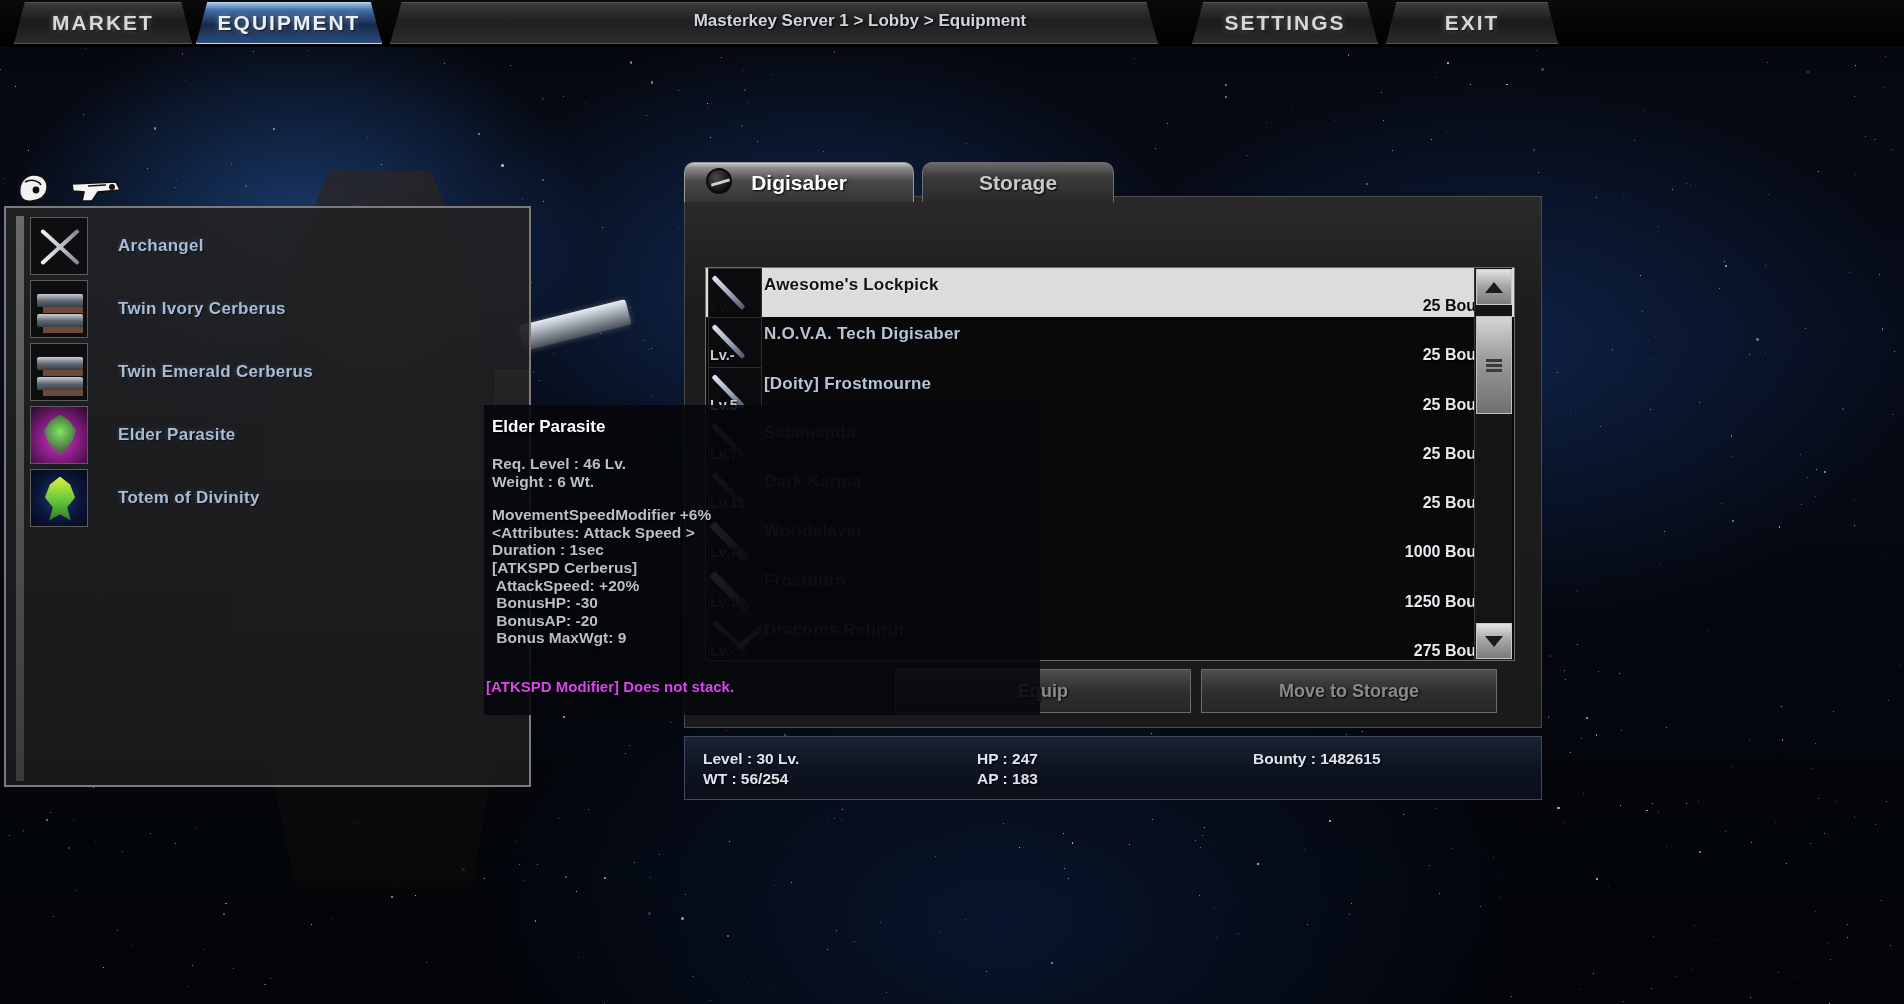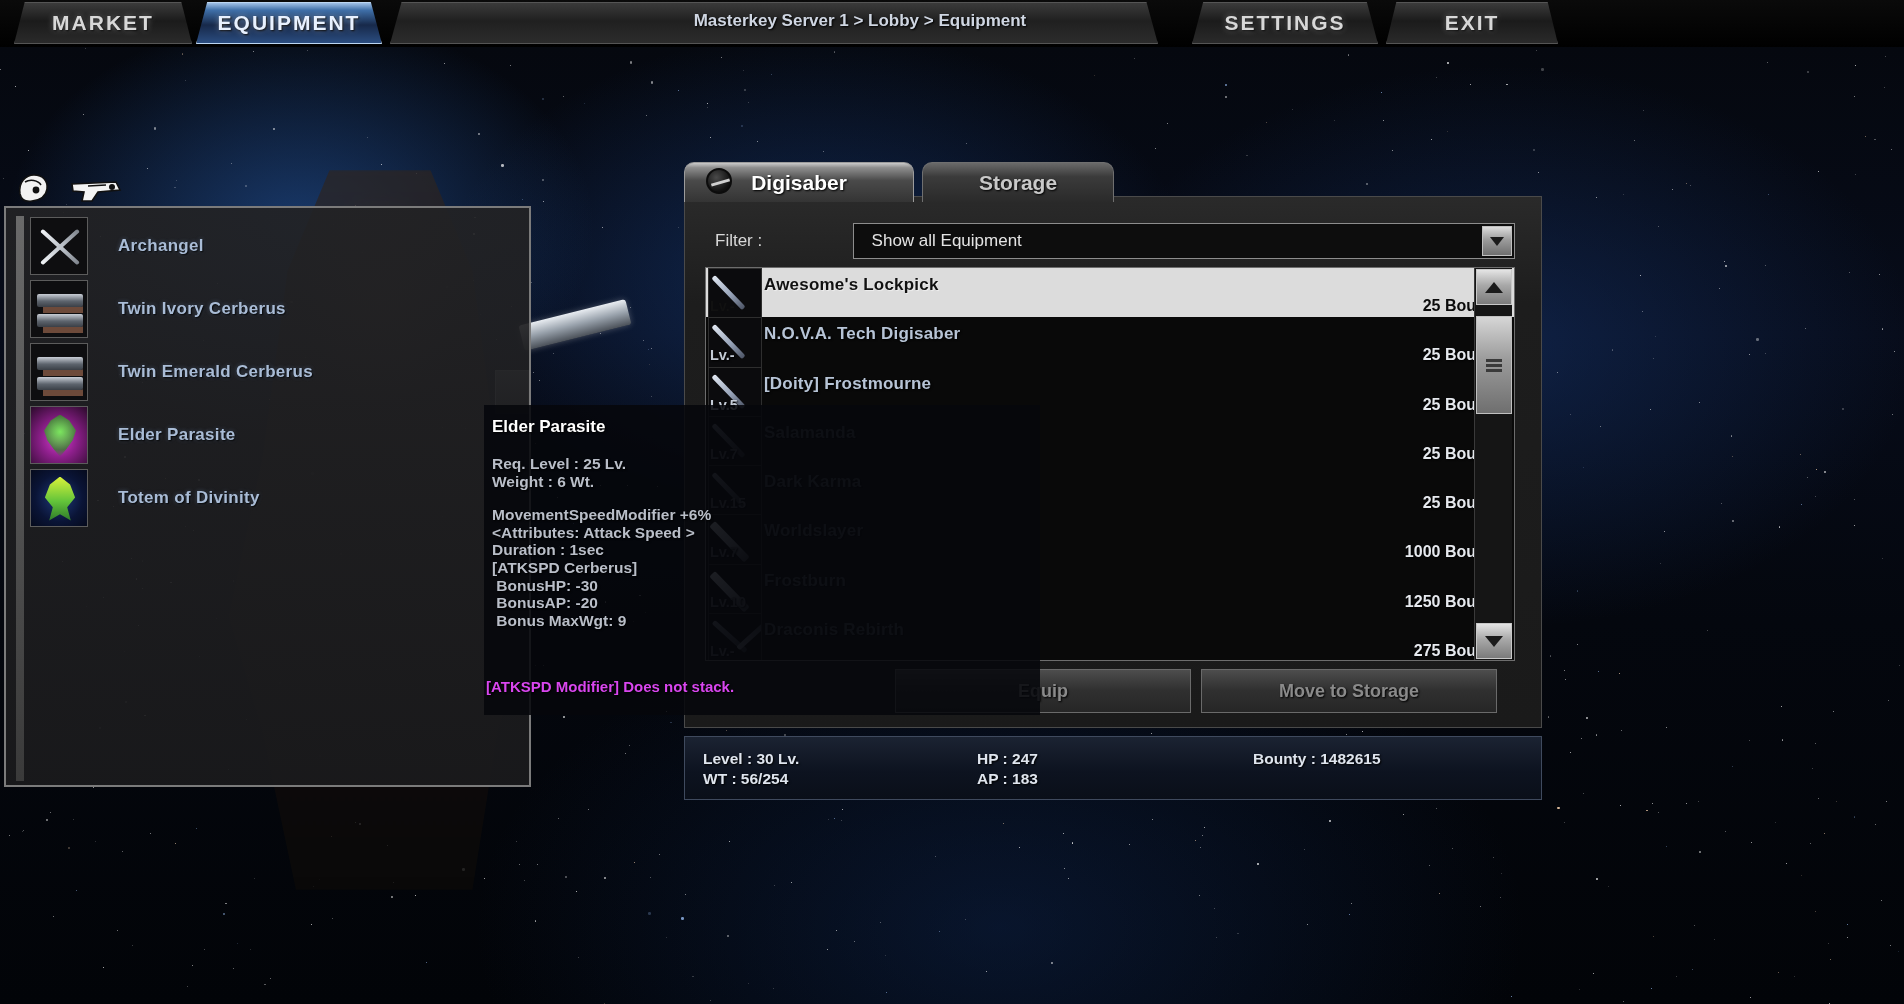--- a/index.html
+++ b/index.html
@@ -998,29 +998,20 @@
 
   </div>
 </div>
 
 <div id="tab-backpack" class="bp-tab">Digisaber</div>
 <div id="tab-storage" class="bp-tab">Storage</div>
 <div id="bp-logo"></div>
 
 <div id="bp-window">
 
-  <div id="filter-row">
-    <div id="filter-label">Filter :</div>
-    <div id="filter-select">
-      <div id="filter-value">Show all Equipment</div>
-      <div id="filter-arrow">
-          <i></i>
-        </div>
-    </div>
-  </div>
 
   <div id="inv-list">
 
     <div class="inv-row sel">
       <div class="inv-thumb">
           <span class="blade"></span>
         </div>
       <div class="inv-name">Awesome's Lockpick</div>
       <div class="inv-lv">Lv.-</div>
       <div class="inv-price">25 Bounty</div>
@@ -1102,27 +1093,28 @@
         </div>
     </div>
   </div>
 
   <div class="bp-btn" id="btn-equip">Equip</div>
   <div class="bp-btn" id="btn-storage">Move to Storage</div>
 </div>
 
 <div id="tooltip">
   <div id="tt-title">Elder Parasite</div>
-  <div class="tt-line">Req. Level : 25 Lv.</div>
+  <div class="tt-line">Req. Level : 46 Lv.</div>
   <div class="tt-line">Weight : 6 Wt.</div>
   <div class="tt-gap"></div>
   <div class="tt-line">MovementSpeedModifier +6%</div>
   <div class="tt-line">&lt;Attributes: Attack Speed &gt;</div>
   <div class="tt-line">Duration : 1sec</div>
   <div class="tt-line">[ATKSPD Cerberus]</div>
+  <div class="tt-line"> AttackSpeed: +20%</div>
   <div class="tt-line"> BonusHP: -30</div>
   <div class="tt-line"> BonusAP: -20</div>
   <div class="tt-line"> Bonus MaxWgt: 9</div>
   <div id="tt-footer">[ATKSPD Modifier] Does not stack.</div>
 </div>
 
 <div id="statusbar">
   <div class="stat" id="st-level">Level : 30 Lv.</div>
   <div class="stat" id="st-wt">WT : 56/254</div>
   <div class="stat" id="st-hp">HP : 247</div>

